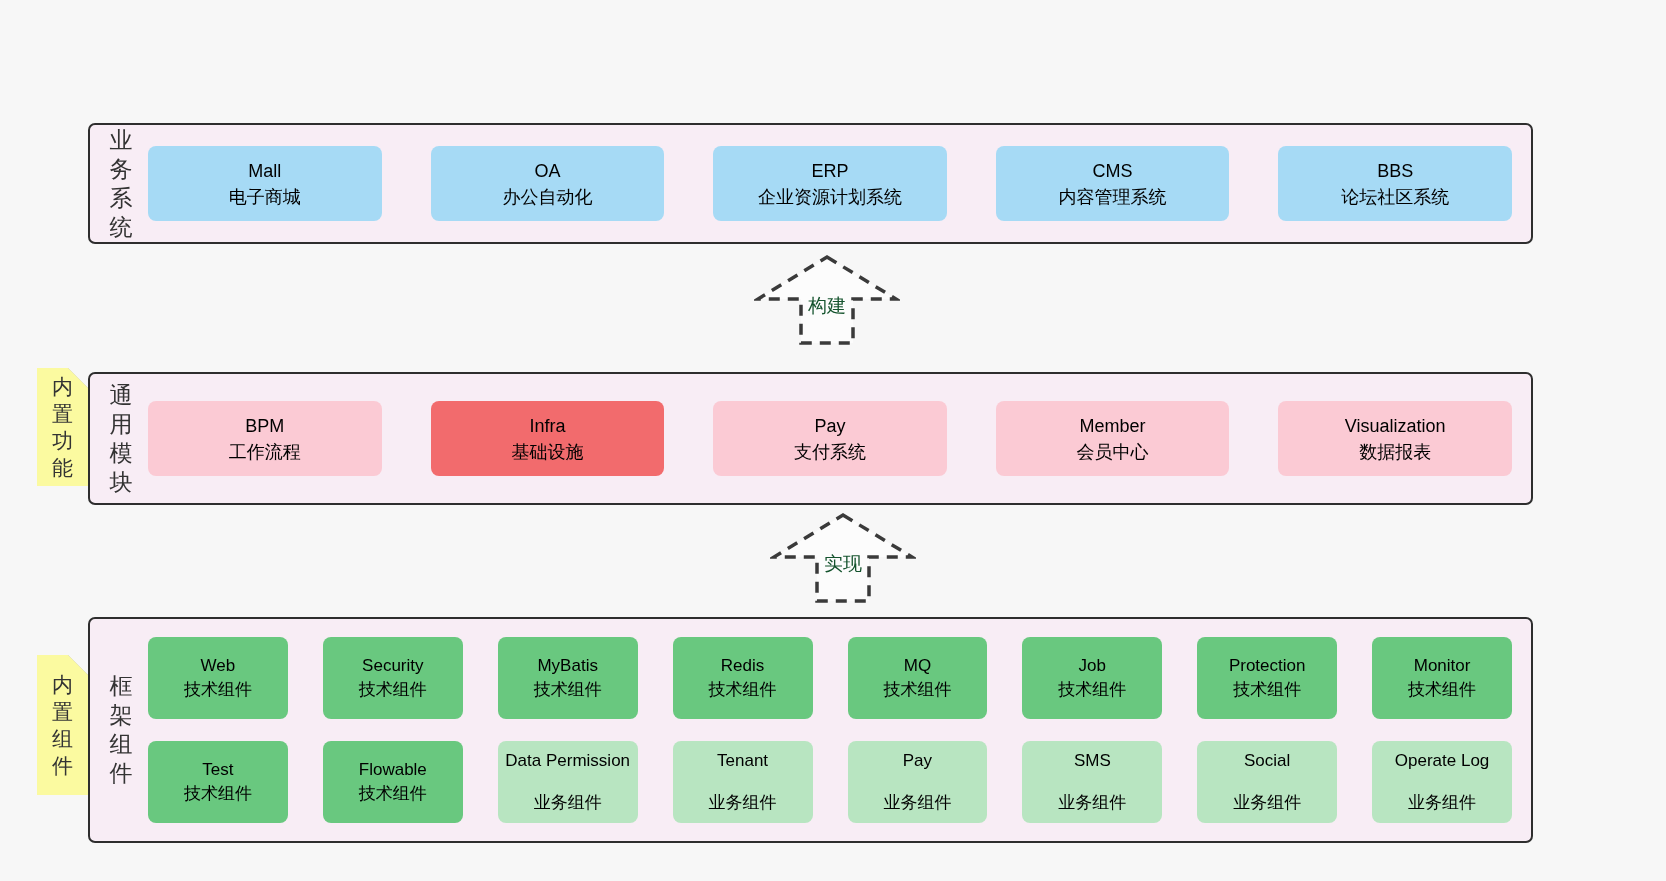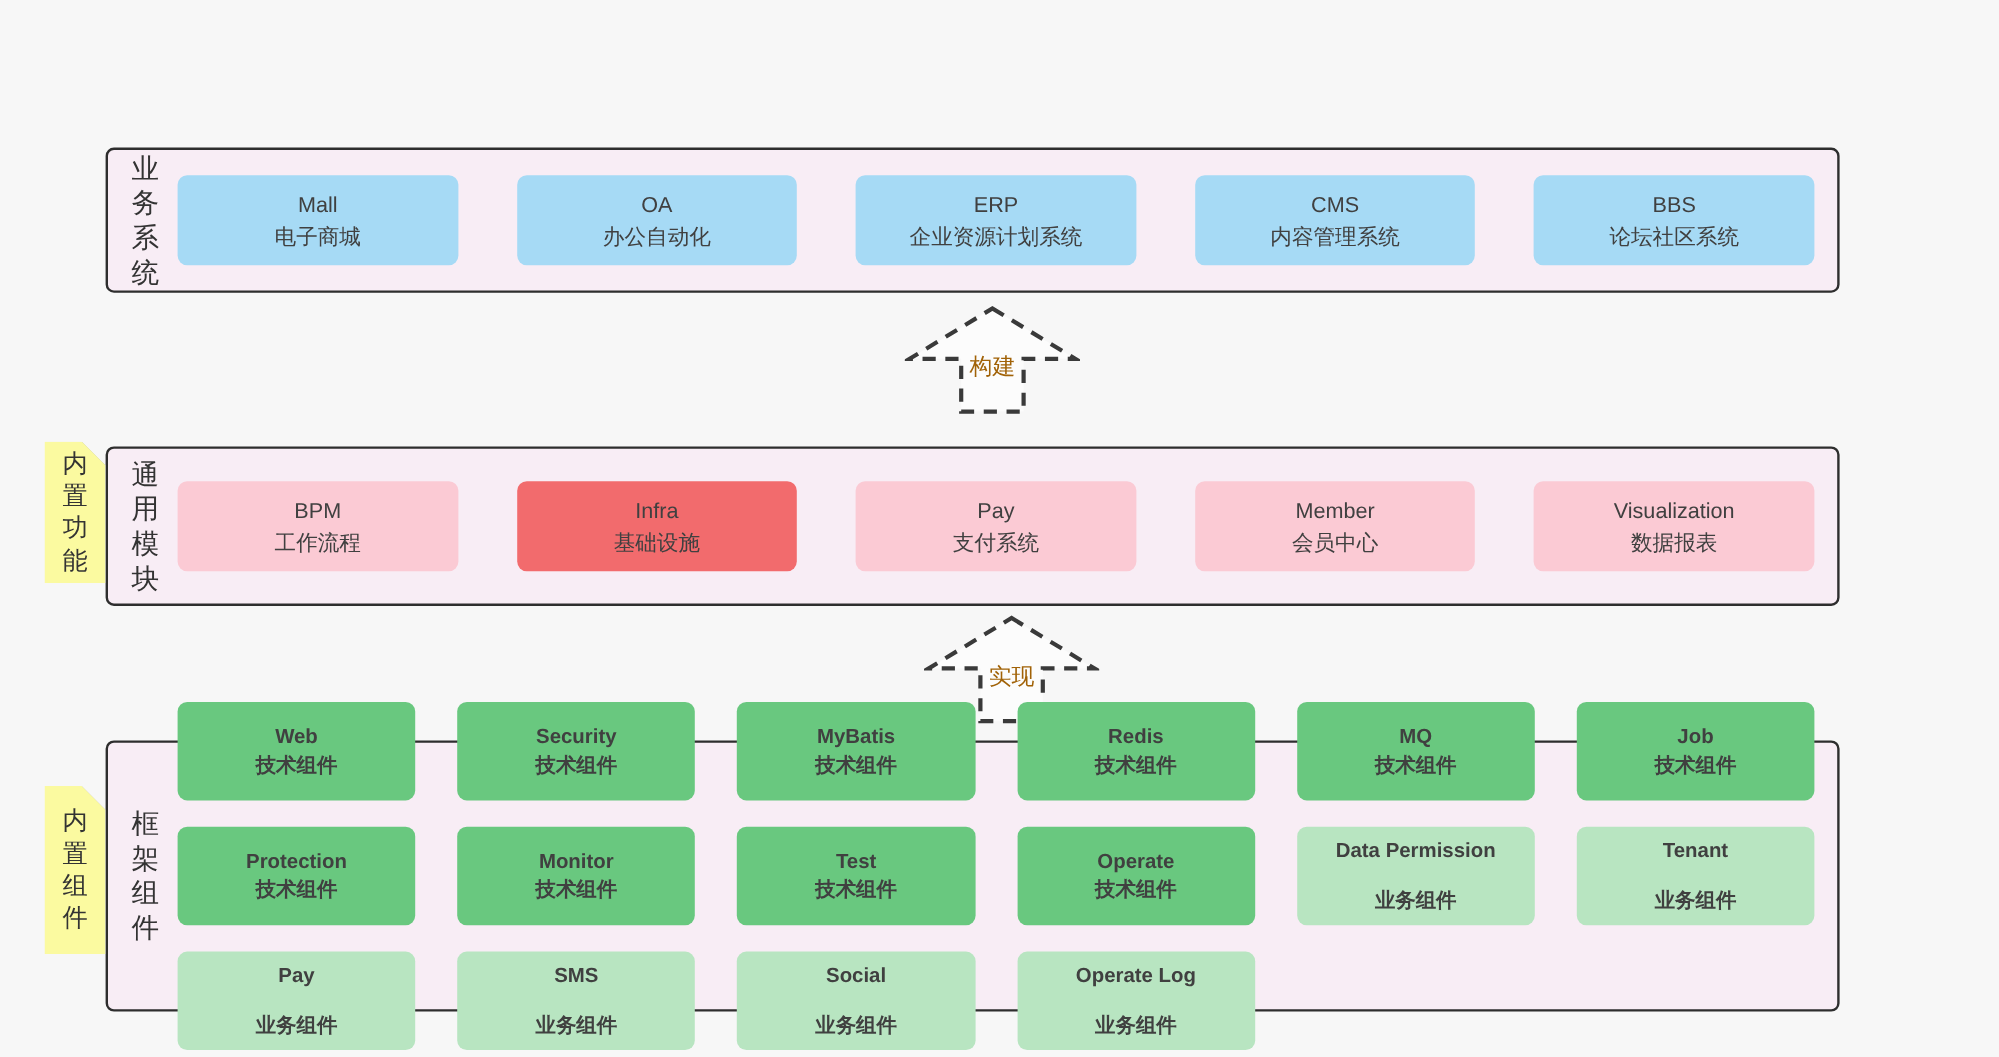--- a/index.html
+++ b/index.html
@@ -40,34 +40,33 @@
   .box-area {
     flex:1;
     display:flex;
     align-items:center;
     gap:49px;
     padding-right:19px;
   }
   .box-grid {
     flex:1;
     display:grid;
-    grid-template-columns:repeat(6,1fr);
+    grid-template-columns:repeat(8,1fr);
     gap:22px 35px;
     align-content:center;
     padding-right:19px;
-    font-weight:bold;
   }
   .box {
     border-radius:8px;
     display:flex;
     flex-direction:column;
     align-items:center;
     justify-content:center;
     text-align:left;
-    color:#404040;
+    color:#000000;
   }
   .box-area .box { flex:1; height:75px; font-size:18px; line-height:26px; }
   .box-grid .box { height:82px; font-size:17px; line-height:24px; padding:0 6px; }
   .box .en, .box .zh { display:block; }
   .blue        { background:#a6daf5; }
   .red         { background:#f26b6d; }
   .pink        { background:#fbcad4; }
   .green-dark  { background:#69c87f; }
   .green-light { background:#b8e5c1;gap:18px; }
 
@@ -101,21 +100,21 @@
   #arrow-build     { left:754px; top:254px; }
   #arrow-implement { left:770px; top:512px; }
   .arrow-label {
     position:absolute;
     left:50%; top:39px;
     transform:translateX(-50%);
     background:#fcfcfc;
     font-size:19px;
     padding:0 3px;
     white-space:nowrap;
-    color:#a16207;
+    color:#14532d;
   }
 </style>
 </head>
 <body>
 
 <div class="section" id="section-business">
   <div class="section-label">
       <span class="vchar">业</span>
       <span class="vchar">务</span>
       <span class="vchar">系</span>
@@ -242,21 +241,21 @@
       </div>
       <div class="box green-dark">
         <span class="en">Monitor</span>
         <span class="zh">技术组件</span>
       </div>
       <div class="box green-dark">
         <span class="en">Test</span>
         <span class="zh">技术组件</span>
       </div>
       <div class="box green-dark">
-        <span class="en">Operate</span>
+        <span class="en">Flowable</span>
         <span class="zh">技术组件</span>
       </div>
       <div class="box green-light">
         <span class="en">Data Permission</span>
         <span class="zh">业务组件</span>
       </div>
       <div class="box green-light">
         <span class="en">Tenant</span>
         <span class="zh">业务组件</span>
       </div>

